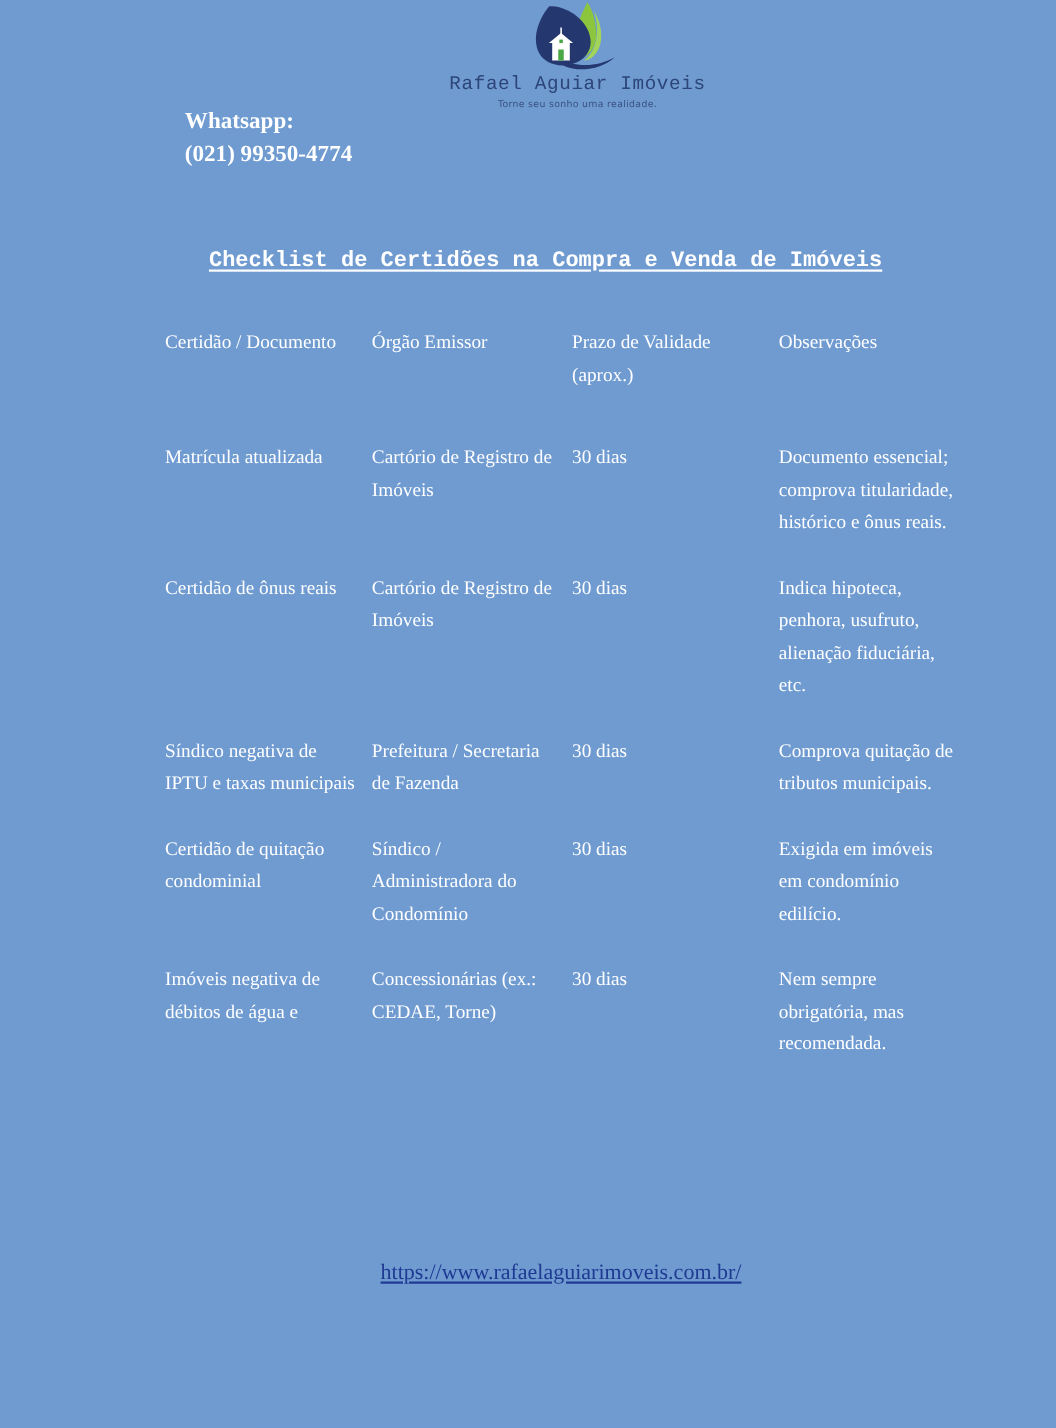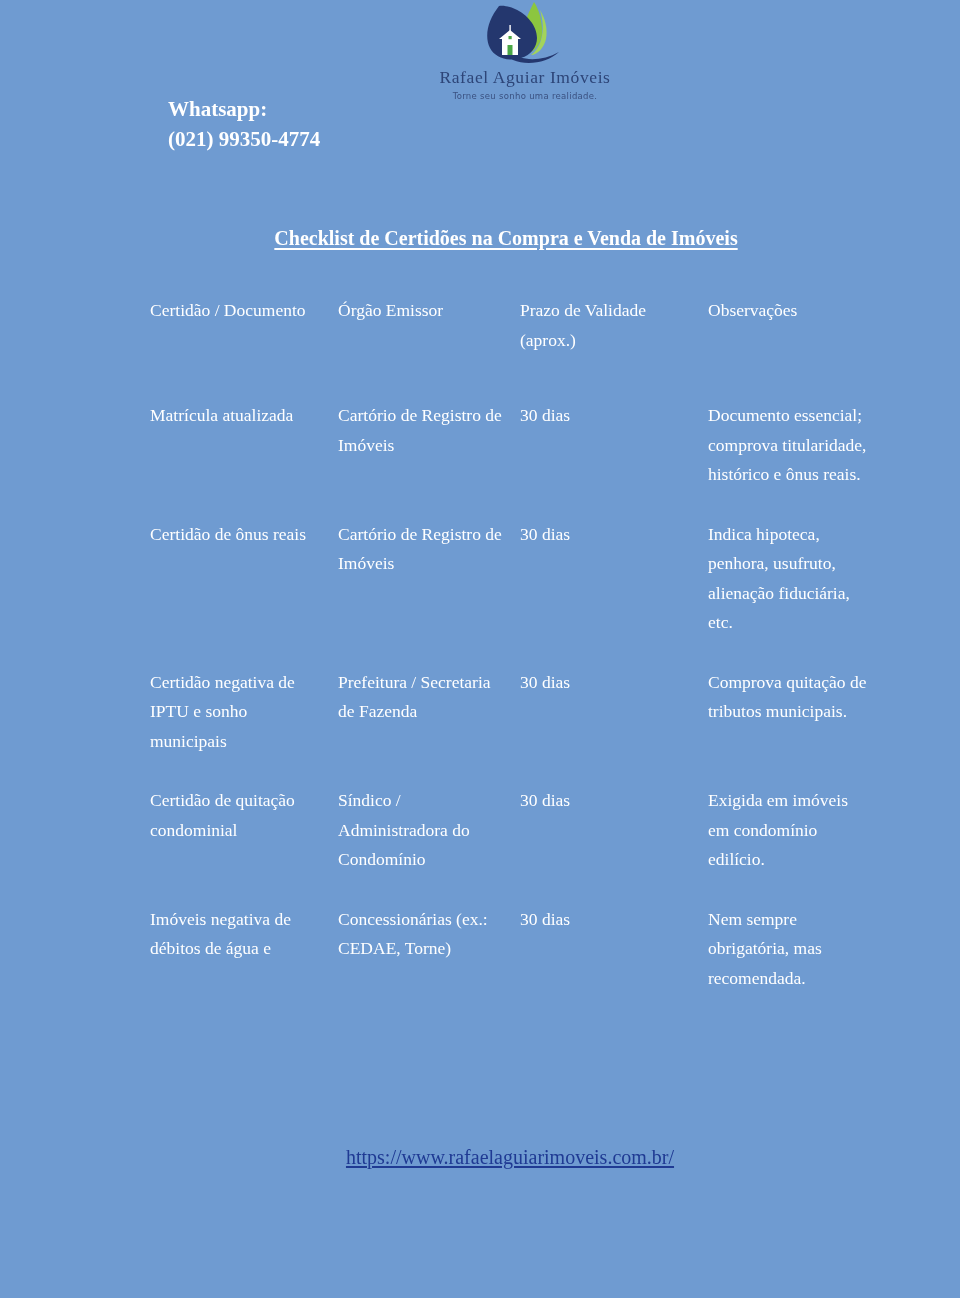--- a/index.html
+++ b/index.html
@@ -34,21 +34,21 @@
   }
   .logo-mark {
     display: block;
     margin: 0 auto;
     width: 96px;
     height: 66px;
   }
   .logo-wordmark {
     display: block;
     margin: 1px 0 0 0;
-    font-family: Liberation Serif, serif;
+    font-family: Liberation Mono, monospace;
     font-size: 17.5px;
     font-weight: 400;
     letter-spacing: 0.6px;
     color: #2d4578;
     white-space: nowrap;
   }
   .logo-tagline {
     display: block;
     margin: 3px 0 0 0;
     font-family: "DejaVu Sans", "Liberation Sans", sans-serif;
@@ -68,28 +68,29 @@
     font-weight: bold;
     line-height: 30px;
     color: #ffffff;
     white-space: nowrap;
   }
   .contact span { display: block; margin-left: 18px; }
 
   
   .doc-title {
     position: absolute;
-    left: 146px;
+    left: 136px;
     top: 224px;
     width: 720px;
     text-align: center;
     font-size: 20px;
     font-weight: bold;
     line-height: 28px;
     color: #ffffff;
+    font-family: Liberation Mono, monospace;
   }
   .doc-title span {
     text-decoration: underline;
     text-underline-offset: 3px;
   }
 
   
   .tbl {
     position: absolute;
     left: 150px;
@@ -188,21 +189,21 @@
         <td>30 dias</td>
         <td>Documento essencial; comprova titularidade, histórico e ônus reais.</td>
       </tr>
       <tr>
         <td>Certidão de ônus reais</td>
         <td>Cartório de Registro de Imóveis</td>
         <td>30 dias</td>
         <td>Indica hipoteca, penhora, usufruto, alienação fiduciária, etc.</td>
       </tr>
       <tr>
-        <td>Certidão negativa de IPTU e sonho municipais</td>
+        <td>Síndico negativa de IPTU e taxas municipais</td>
         <td>Prefeitura / Secretaria de Fazenda</td>
         <td>30 dias</td>
         <td>Comprova quitação de tributos municipais.</td>
       </tr>
       <tr>
         <td>Certidão de quitação condominial</td>
         <td>Síndico / Administradora do Condomínio</td>
         <td>30 dias</td>
         <td>Exigida em imóveis em condomínio edilício.</td>
       </tr>

